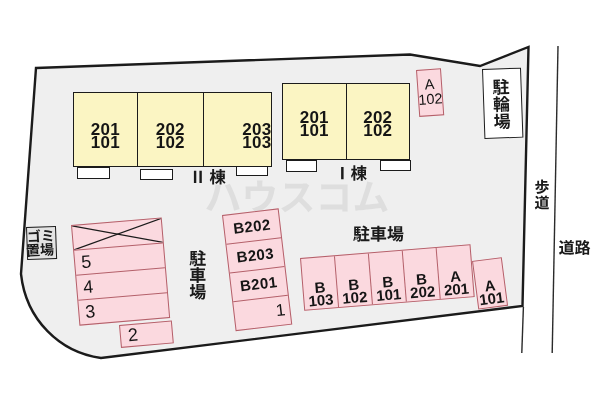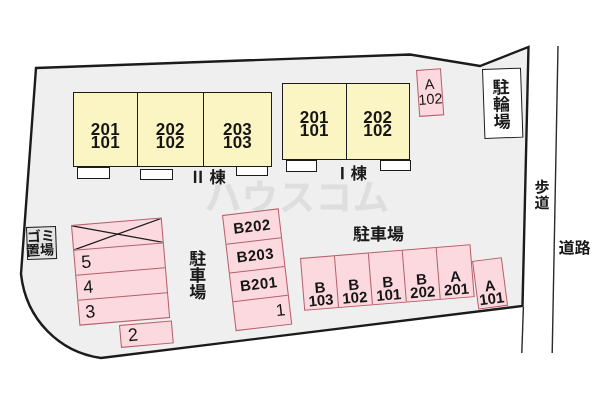--- a/index.html
+++ b/index.html
@@ -51,21 +51,21 @@
         <div>201</div>
         <div>101</div>
       </div>
     </div>
     <div class="cell" style="width:33.3%;">
       <div class="unit-label">
         <div>202</div>
         <div>102</div>
       </div>
     </div>
-    <div class="cell" style="width:34.6%;">
+    <div class="cell" style="width:34.6%;align-items:flex-end;">
       <div class="unit-label">
         <div>203</div>
         <div>103</div>
       </div>
     </div>
   </div>
   <div class="abs porch" style="left:76.5px; top:166.7px; width:33.3px; height:12.1px;"></div>
   <div class="abs porch" style="left:140.2px; top:168.8px; width:33.3px; height:11.7px;"></div>
   <div class="abs porch" style="left:235.5px; top:165.8px; width:32.5px; height:10.4px;"></div>
 

